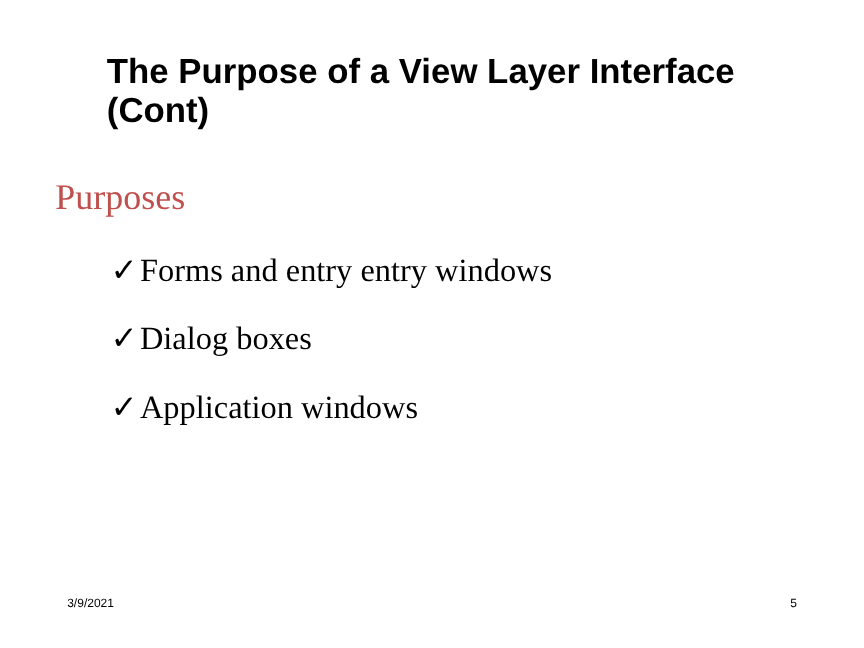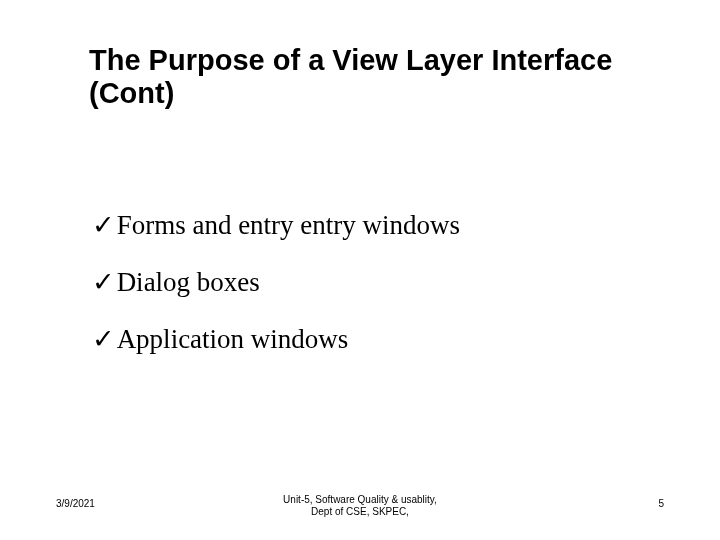--- a/index.html
+++ b/index.html
@@ -86,38 +86,35 @@
     top: 6px;
   }
 </style>
 </head>
 <body>
 
 <div class="slide">
 
   <div class="title">The Purpose of a View Layer Interface (Cont)</div>
 
+  <div class="section-heading">Purposes</div>
 
   <div class="bullet-list">
     <div class="bullet">
       <span class="check">✓</span>
       <span>Forms and entry entry windows</span>
     </div>
     <div class="bullet">
       <span class="check">✓</span>
       <span>Dialog boxes</span>
     </div>
     <div class="bullet">
       <span class="check">✓</span>
       <span>Application windows</span>
     </div>
   </div>
 
   <div class="footer">
     <div class="footer-date">3/9/2021</div>
-    <div class="footer-center">
-      <span>Unit-5, Software Quality &amp; usablity,</span><br>
-      <span>Dept of CSE, SKPEC,</span>
-    </div>
     <div class="footer-page">5</div>
   </div>
 
 </div>
 
 </body></html>

